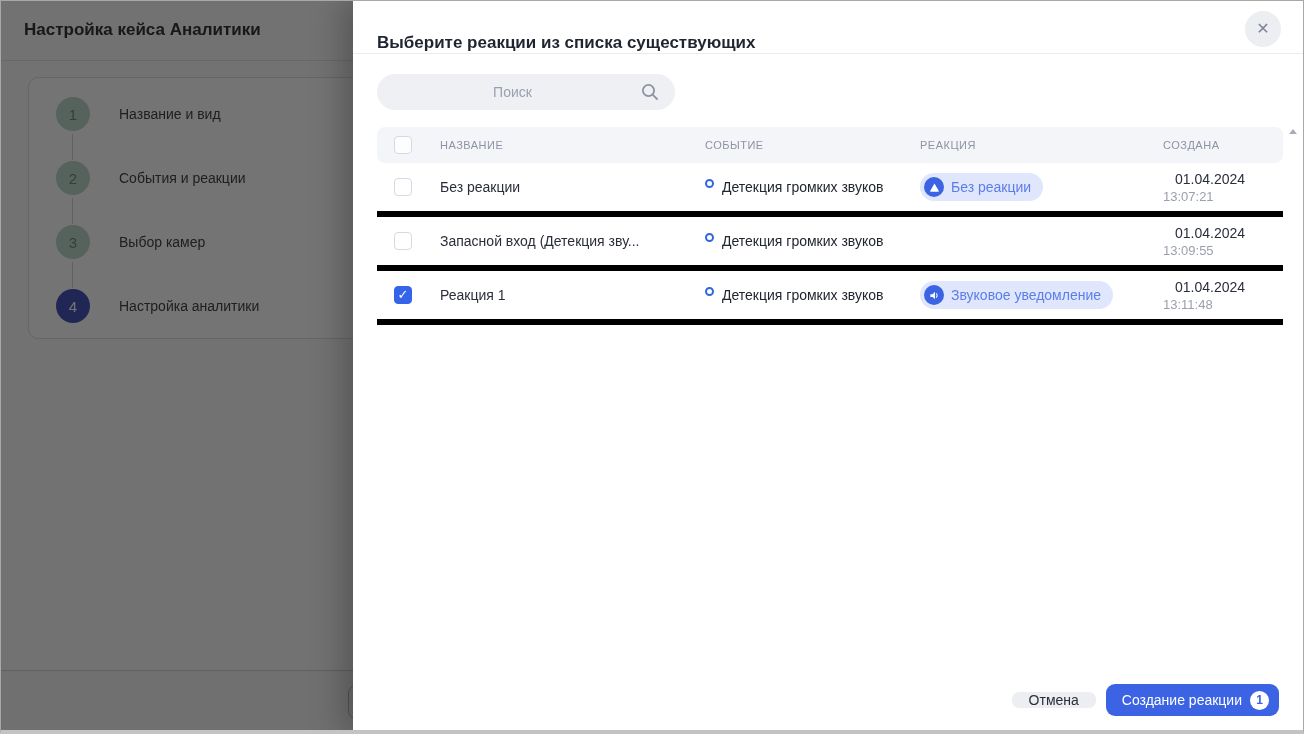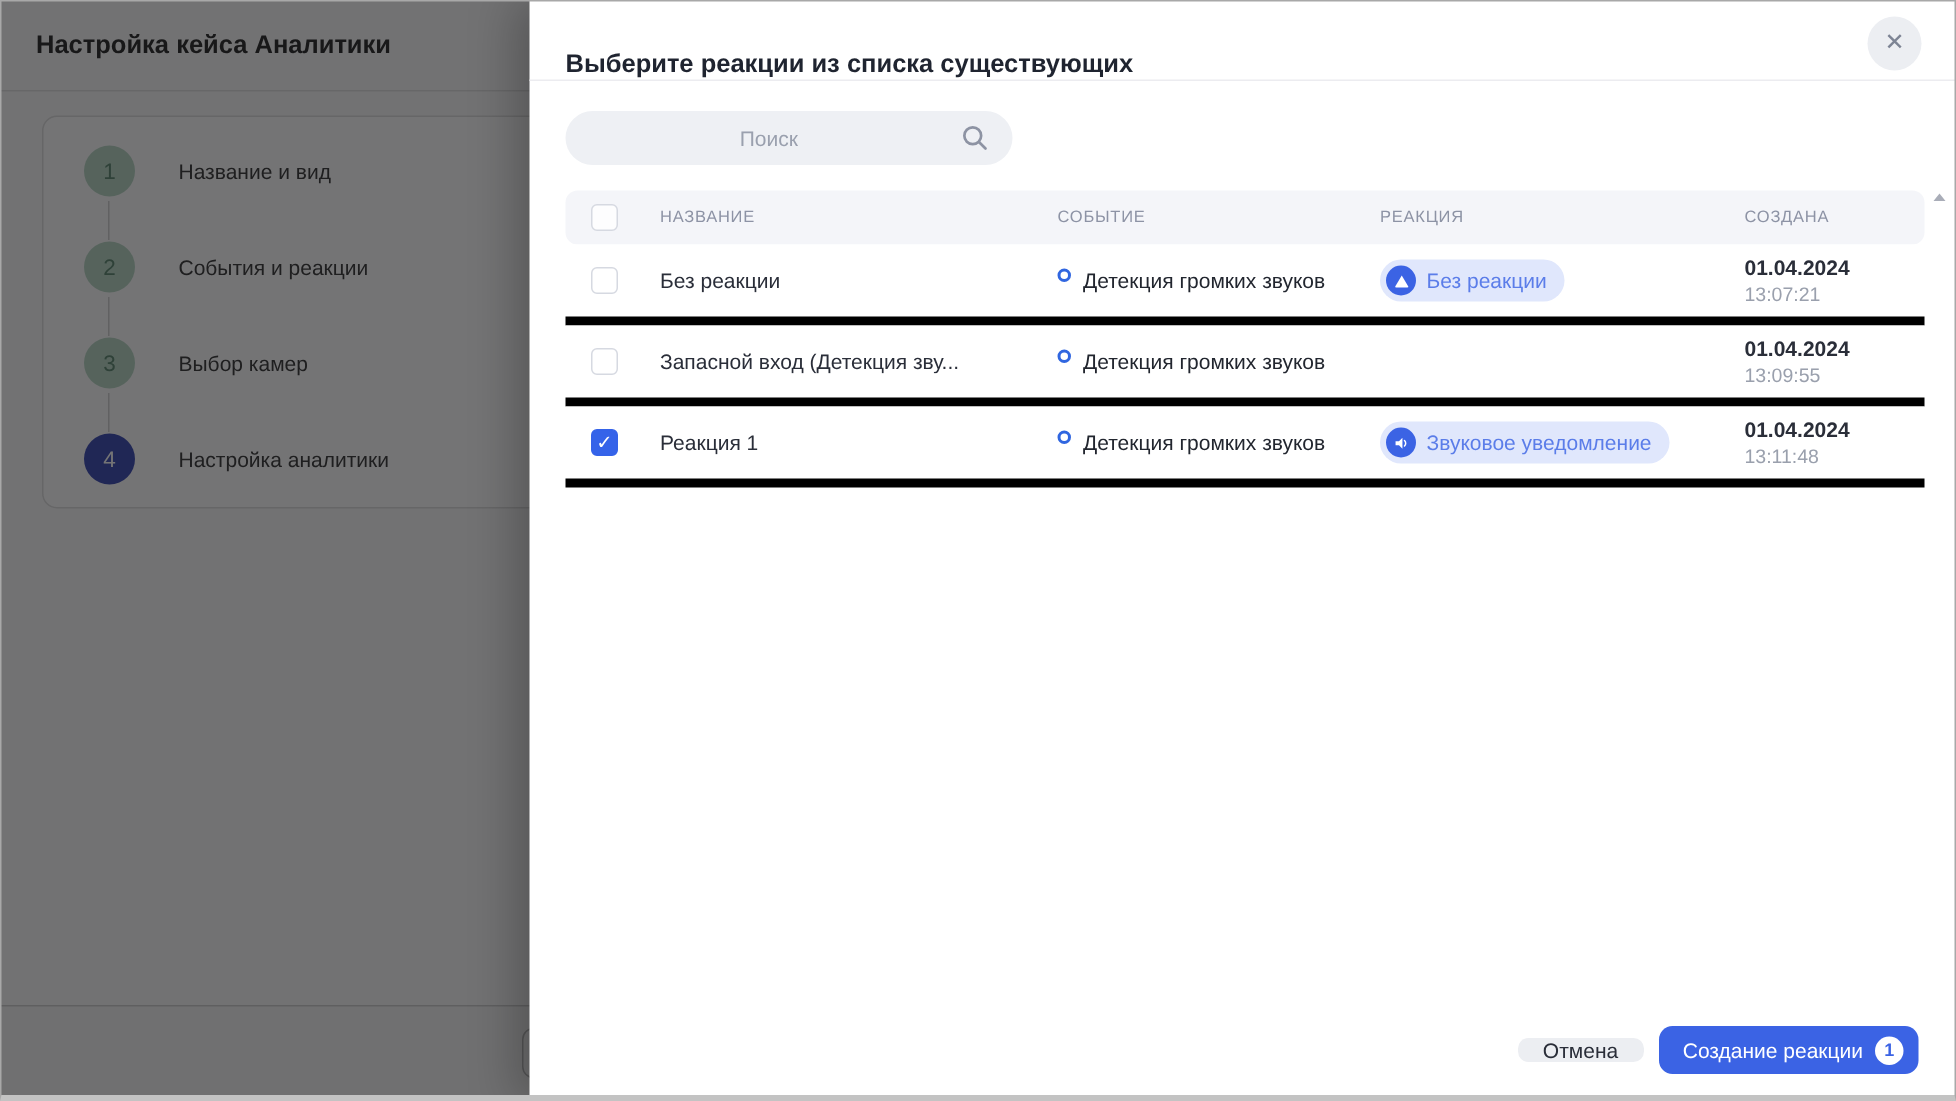--- a/index.html
+++ b/index.html
@@ -53,21 +53,21 @@
 
   .name-cell { font-size:14px; color:#2a2e39; max-width:230px; white-space:nowrap; overflow:hidden; }
   .event-cell { display:flex; align-items:flex-start; gap:8px; font-size:14px; color:#22262f; }
   .ring { width:9px; height:9px; border:2.5px solid #3066e0; border-radius:50%; flex:0 0 auto; }
 
   .badge { display:flex; align-items:center; gap:7px; height:28px; background:#e0e7fc; border-radius:14px; padding:0 12px 0 4px; font-size:14px; color:#5b7de9; white-space:nowrap; }
   .bicon { width:20px; height:20px; border-radius:50%; background:#3b63e4; display:flex; align-items:center; justify-content:center; flex:0 0 auto; }
   .bicon svg { display:block; }
 
   .created-cell { display:flex; flex-direction:column; gap:2px; }
-  .created-cell .date { font-size:14px; font-weight:bold; color:#2a2e39; }
+  .created-cell .date { font-size:14px; font-weight:normal; color:#2a2e39;margin-left:12px; }
   .created-cell .time { font-size:13px; color:#9aa0ad; }
 
   .scroll-arrow { position:absolute; top:129px; right:7px; width:0; height:0; border-left:4px solid transparent; border-right:4px solid transparent; border-bottom:5px solid #a9adb8; }
 
   .modal-footer { position:absolute; right:25px; bottom:18px; display:flex; align-items:center; gap:10px; }
   .btn-cancel { height:16px; padding:0 17px; background:#eceef2; color:#2a2e39; border:none; border-radius:7px; font-size:14px; font-family:"Liberation Sans", sans-serif; cursor:pointer; }
   .btn-primary { height:32px; padding:0 10px 0 16px; background:#3b63e4; color:#ffffff; border:none; border-radius:9px; font-size:14px; font-family:"Liberation Sans", sans-serif; display:flex; align-items:center; gap:8px; cursor:pointer; }
   .count-badge { width:19px; height:19px; background:#ffffff; color:#3b63e4; border-radius:50%; font-size:12px; font-weight:bold; line-height:19px; text-align:center; }
 </style>
 </head>

